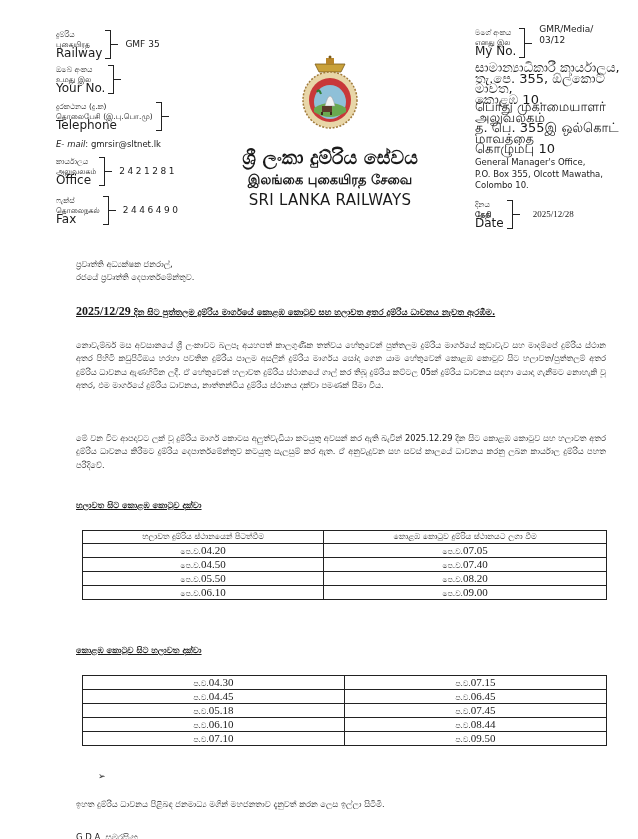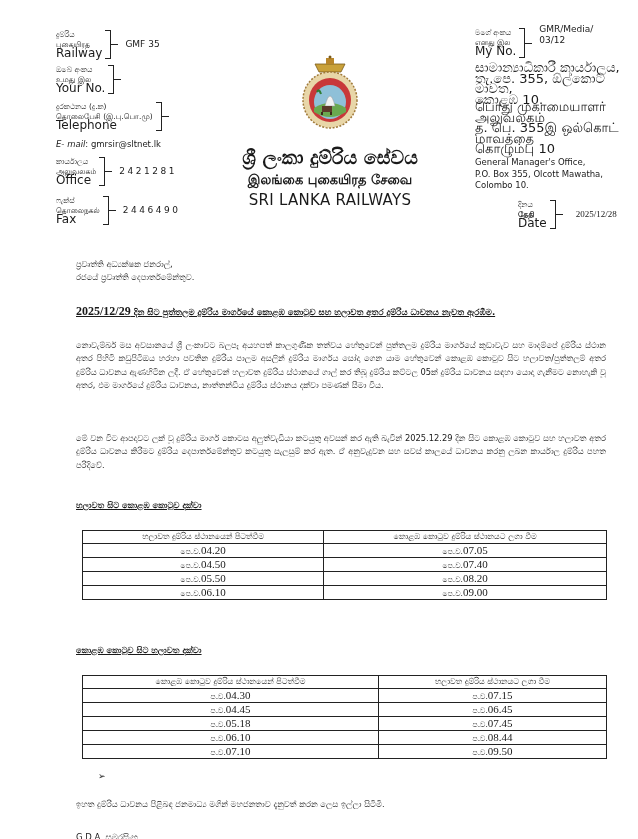--- a/index.html
+++ b/index.html
@@ -152,21 +152,21 @@
   <div>மாவத்தை</div>
   <div>கொழும்பு 10</div>
 </div>
 
 <div class="addr en" style="top:157px;">
   <div>General Manager's Office,</div>
   <div>P.O. Box 355, Olcott Mawatha,</div>
   <div>Colombo 10.</div>
 </div>
 
-<div class="field" style="left:475px; top:200px;margin-left:43px;">
+<div class="field" style="left:475px; top:200px;">
   <div class="labels">
     <div>දිනය</div>
     <div style="font-weight:bold;">தேதி</div>
     <div class="en">Date</div>
   </div>
   <div class="bracket"></div>
   <div class="val date-val" style="margin-left:20px;">2025/12/28</div>
 </div>
 
 <div class="doc addressee">
@@ -203,24 +203,20 @@
   <tr>
     <td class="t"><span class="p">පෙ.ව.</span><span>06.10</span></td>
     <td class="t"><span class="p">පෙ.ව.</span><span>09.00</span></td>
   </tr>
 </tbody>
   </table>
 
 <div class="sec-head" style="top:645px;">කොළඹ කොටුව සිට හලාවත දක්වා</div>
 <table class="tt" style="top:675px;">
   <tbody>
-      <tr>
-    <td>කොළඹ කොටුව දුම්රිය ස්ථානයෙන් පිටත්වීම</td>
-    <td>හලාවත දුම්රිය ස්ථානයට ලගා වීම</td>
-  </tr>
   <tr>
     <td class="t"><span class="p">ප.ව.</span><span>04.30</span></td>
     <td class="t"><span class="p">ප.ව.</span><span>07.15</span></td>
   </tr>
   <tr>
     <td class="t"><span class="p">ප.ව.</span><span>04.45</span></td>
     <td class="t"><span class="p">ප.ව.</span><span>06.45</span></td>
   </tr>
   <tr>
     <td class="t"><span class="p">ප.ව.</span><span>05.18</span></td>

